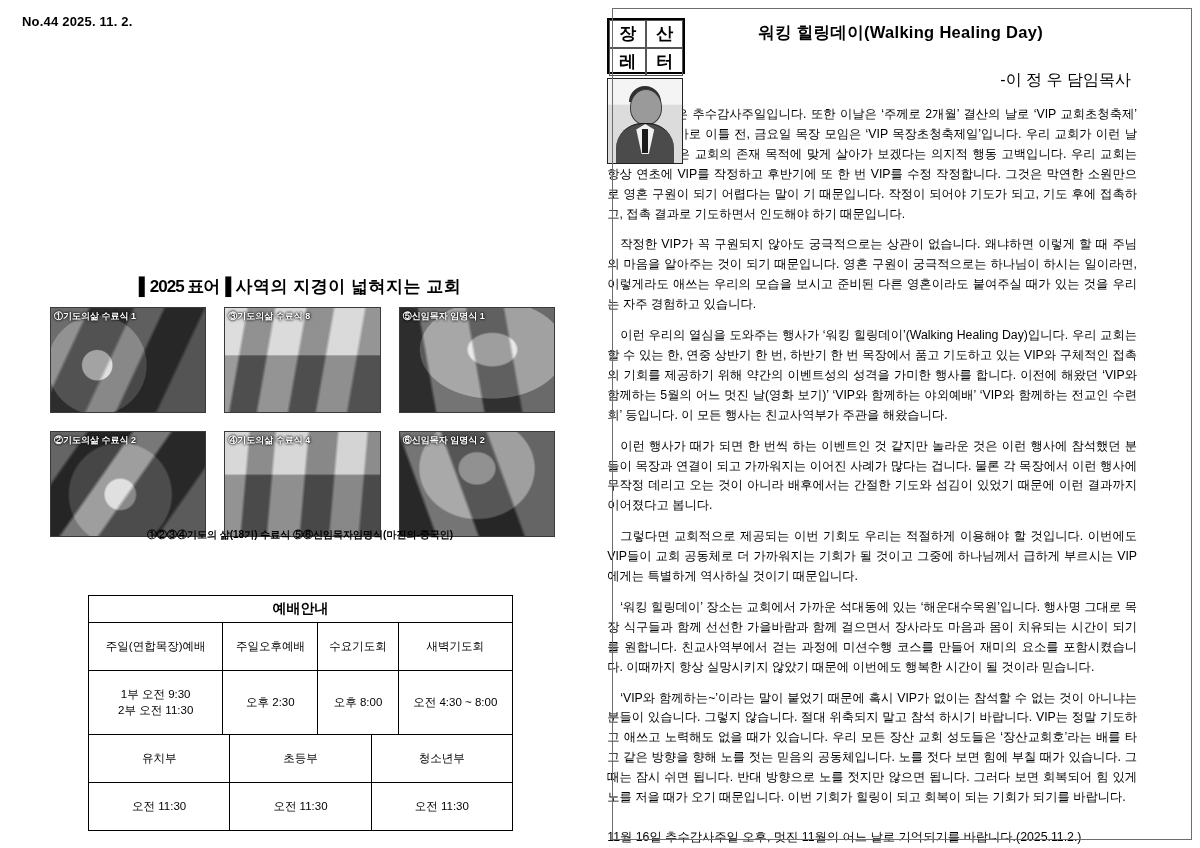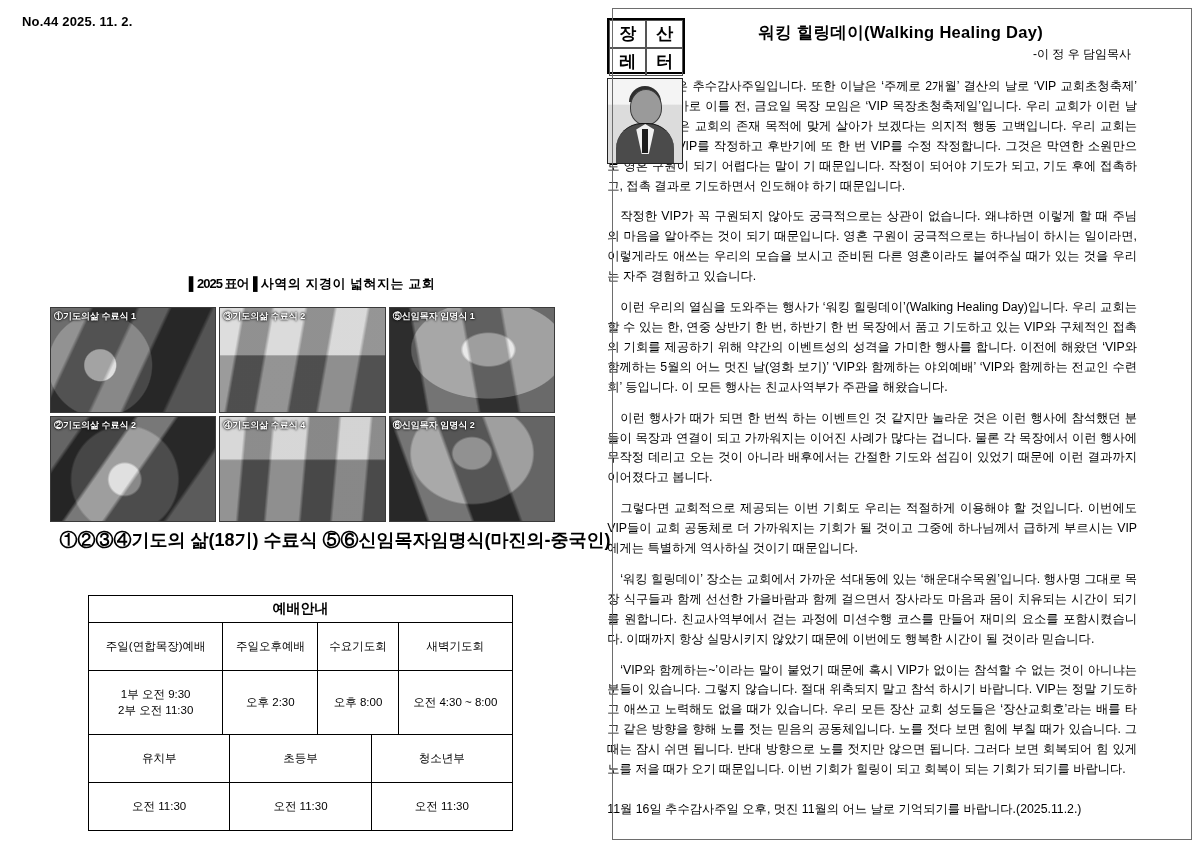--- a/index.html
+++ b/index.html
@@ -31,40 +31,40 @@
   }
   .issue-line {
     font-size: 13px;
     font-weight: bold;
     letter-spacing: 0.2px;
     margin: 4px 0 0 4px;
   }
   .slogan {
     position: absolute;
     top: 275px;
-    left: 12px;
+    left: 0;
     width: 600px;
     text-align: center;
-    font-size: 13px;
+    font-size: 17px;
     font-weight: bold;
     letter-spacing: 0.5px;
   }
   .slogan .bar {
     letter-spacing: -1px;
   }
   
   .photo-grid {
     position: absolute;
     top: 307px;
     left: 50px;
     width: 505px;
     display: grid;
     grid-template-columns: repeat(3, 1fr);
     grid-template-rows: repeat(2, 106px);
-    gap: 3px;
+    gap: 18px;
     border-radius: 15px;
   }
   .photo {
     position: relative;
     overflow: hidden;
     background: #8d8d8d;
     border: 1px solid #3a3a3a;
   }
   .photo .cap {
     position: absolute;
@@ -101,23 +101,22 @@
   .ph6 { background:
       linear-gradient(70deg, rgba(0,0,0,.3) 0 18%, rgba(255,255,255,.3) 20% 40%, rgba(0,0,0,.35) 42% 64%, rgba(255,255,255,.22) 66% 100%),
       radial-gradient(ellipse at 50% 35%, #dedede 0 16%, #848484 18% 52%, #3a3a3a 54% 100%);
   }
   .photo-note {
     position: absolute;
     top: 528px;
     left: 0;
     width: 600px;
     text-align: center;
-    font-size: 18px;
-    font-weight: bold;
-    padding-left: 35px;
+    font-size: 10px;
+    font-weight: bold;
   }
   
   .worship-table-wrap {
     position: absolute;
     top: 595px;
     left: 88px;
     width: 425px;
   }
   table.worship {
     border-collapse: collapse;
@@ -147,22 +146,22 @@
   }
   .right-title {
     text-align: center;
     font-size: 16.5px;
     font-weight: bold;
     margin: 8px 0 0 57px;
     letter-spacing: 0.3px;
   }
   .author {
     text-align: right;
-    font-size: 12px;
-    margin: 2px 6px 0 0;
+    font-size: 16px;
+    margin: 26px 6px 0 0;
   }
   .logo-box {
     position: absolute;
     top: 18px;
     left: 26px;
     width: 86px;
   }
   .logo-title {
     border: 2px solid #000;
     width: 74px;
@@ -256,21 +255,21 @@
     <div class="slogan">
       <span class="bar">▌2025 표어▐</span>
       <span>사역의 지경이 넓혀지는 교회</span>
     </div>
 
     <div class="photo-grid">
       <div class="photo ph1">
         <span class="cap">①기도의삶 수료식 1</span>
       </div>
       <div class="photo ph2">
-        <span class="cap">③기도의삶 수료식 2</span>
+        <span class="cap">③기도의삶 수료식 8</span>
       </div>
       <div class="photo ph3">
         <span class="cap">⑤신임목자 임명식 1</span>
       </div>
       <div class="photo ph4">
         <span class="cap">②기도의삶 수료식 2</span>
       </div>
       <div class="photo ph5">
         <span class="cap">④기도의삶 수료식 4</span>
       </div>

